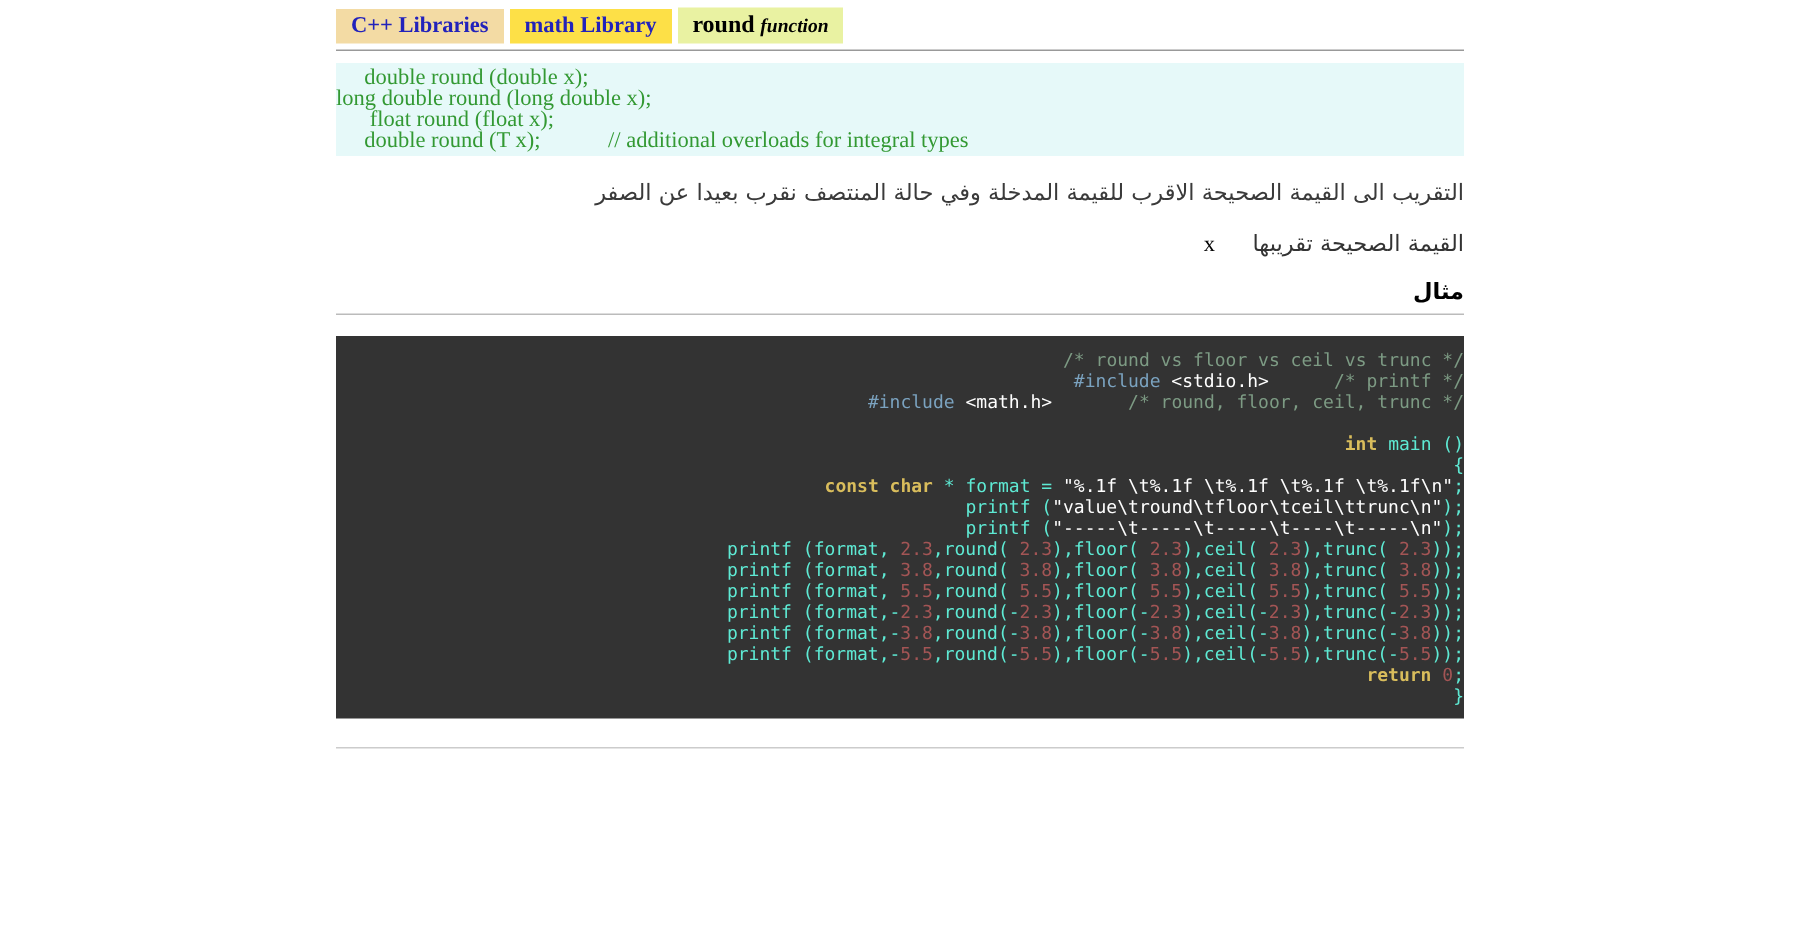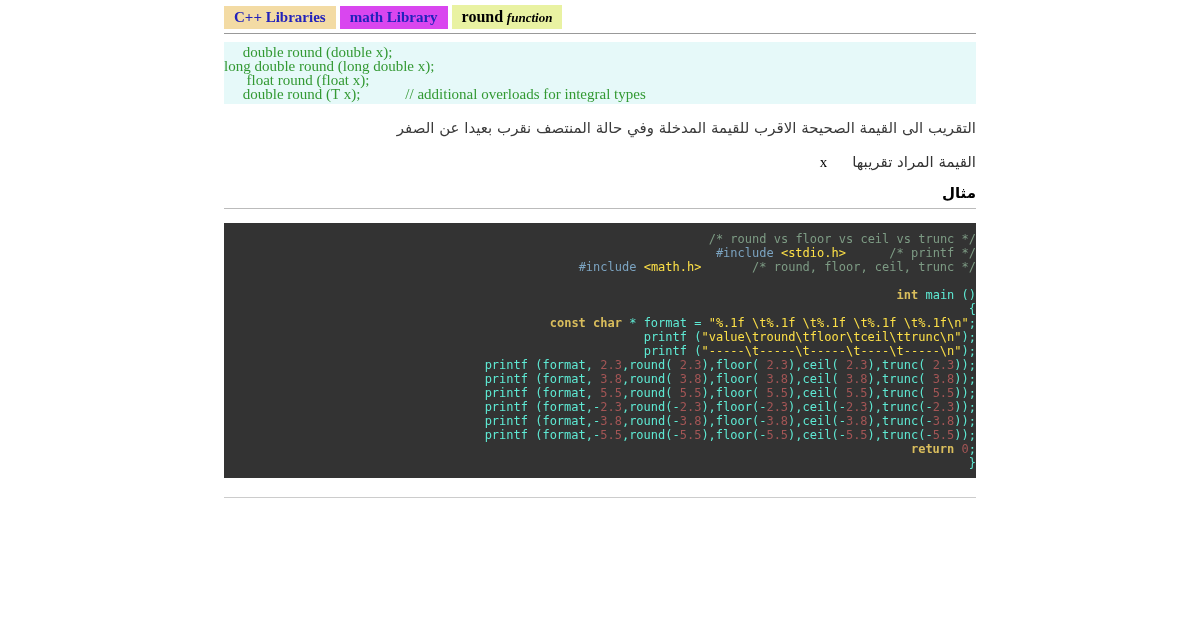--- a/index.html
+++ b/index.html
@@ -5,21 +5,21 @@
   * { box-sizing: border-box; margin: 0; padding: 0; }
   html, body { width: 1200px; height: 630px; background: #ffffff; overflow: hidden; }
   body { font-family: "DejaVu Sans", sans-serif; }
   .content { width: 752px; margin: 0 auto; }
 
   
   .tabs { padding-top: 5px; white-space: nowrap; }
   .tab { display: inline-block; padding: 3px 10px; font-family: "Liberation Serif", serif;
          font-weight: bold; font-size: 15px; text-decoration: none; cursor: pointer; }
   .tab-lib   { background: #f3dba4; color: #2222bb; }
-  .tab-math  { background: #d946ef; color: #2222bb; margin-left: 4px; }
+  .tab-math  { background: #fde047; color: #2222bb; margin-left: 4px; }
   .tab-round { background: #e9f2a2; color: #000000; margin-left: 4px; cursor: default; }
   .tab-round .fn  { font-size: 16px; }
   .tab-round .sfx { font-style: italic; font-size: 13px; font-weight: bold; }
 
   .top-rule { border: none; border-top: 1px solid #999999; margin-top: 4px; }
 
   
   .decl-box { margin-top: 8px; background: #e6f9f9; color: #339933;
               font-family: Liberation Serif, serif; font-size: 15px;
               line-height: 14px; padding: 3px 0; white-space: pre; }
@@ -48,21 +48,21 @@
   .param-name { font-family: "Liberation Serif", serif; color: #000; margin-right: 25px; }
 
   
   .code-box { margin-top: 14px; background: #333333; color: #dcdcdc;
               font-family: "DejaVu Sans Mono", monospace; font-size: 12px;
               line-height: 14px; padding: 9px 0 8px 30px; white-space: pre;
               direction: ltr; text-align: right; }
   .tk-pln { color: #5eead4; }
   .tk-com { color: #7d9b84; }
   .tk-pre { color: #7ba3c0; }
-  .tk-str { color: #fde047; }
+  .tk-str { color: #ffffff; }
   .tk-num { color: #a35555; }
   .tk-kw  { color: #d9bd5c; font-weight: bold; }
 
   .bottom-rule { border: none; border-top: 1px solid #cccccc; margin-top: 19px; }
 </style>
 </head>
 <body>
 
 <div class="content">
 
@@ -72,21 +72,21 @@
 
   <hr class="top-rule">
 
   <div class="decl-box"><div>     double round (double x);</div><div>long double round (long double x);</div><div>      float round (float x);</div><div>     double round (T x);            // additional overloads for integral types</div></div>
 
 
   <p class="desc">التقريب الى القيمة الصحيحة الاقرب للقيمة المدخلة وفي حالة المنتصف نقرب بعيدا عن الصفر</p>
 
 
   <div class="param-row">
-    <span class="param-desc">القيمة المراد تقريبها</span><span class="param-name">x</span>
+    <span class="param-desc">القيمة الصحيحة تقريبها</span><span class="param-name">x</span>
   </div>
 
   <h3 class="sec-heading sec-example">مثال</h3>
 
   <div class="code-box"><div class="code-line"><span class="tk-com">/* round vs floor vs ceil vs trunc */</span></div><div class="code-line"><span class="tk-pre">#include </span><span class="tk-str">&lt;stdio.h&gt;</span><span class="tk-pln">      </span><span class="tk-com">/* printf */</span></div><div class="code-line"><span class="tk-pre">#include </span><span class="tk-str">&lt;math.h&gt;</span><span class="tk-pln">       </span><span class="tk-com">/* round, floor, ceil, trunc */</span></div><div class="code-line">&nbsp;</div><div class="code-line"><span class="tk-kw">int</span><span class="tk-pln"> main ()</span></div><div class="code-line"><span class="tk-pln">{</span></div><div class="code-line"><span class="tk-kw">const</span><span class="tk-pln"> </span><span class="tk-kw">char</span><span class="tk-pln"> * format = </span><span class="tk-str">"%.1f \t%.1f \t%.1f \t%.1f \t%.1f\n"</span><span class="tk-pln">;</span></div><div class="code-line"><span class="tk-pln">printf (</span><span class="tk-str">"value\tround\tfloor\tceil\ttrunc\n"</span><span class="tk-pln">);</span></div><div class="code-line"><span class="tk-pln">printf (</span><span class="tk-str">"-----\t-----\t-----\t----\t-----\n"</span><span class="tk-pln">);</span></div><div class="code-line"><span class="tk-pln">printf (format, </span><span class="tk-num">2.3</span><span class="tk-pln">,round( </span><span class="tk-num">2.3</span><span class="tk-pln">),floor( </span><span class="tk-num">2.3</span><span class="tk-pln">),ceil( </span><span class="tk-num">2.3</span><span class="tk-pln">),trunc( </span><span class="tk-num">2.3</span><span class="tk-pln">));</span></div><div class="code-line"><span class="tk-pln">printf (format, </span><span class="tk-num">3.8</span><span class="tk-pln">,round( </span><span class="tk-num">3.8</span><span class="tk-pln">),floor( </span><span class="tk-num">3.8</span><span class="tk-pln">),ceil( </span><span class="tk-num">3.8</span><span class="tk-pln">),trunc( </span><span class="tk-num">3.8</span><span class="tk-pln">));</span></div><div class="code-line"><span class="tk-pln">printf (format, </span><span class="tk-num">5.5</span><span class="tk-pln">,round( </span><span class="tk-num">5.5</span><span class="tk-pln">),floor( </span><span class="tk-num">5.5</span><span class="tk-pln">),ceil( </span><span class="tk-num">5.5</span><span class="tk-pln">),trunc( </span><span class="tk-num">5.5</span><span class="tk-pln">));</span></div><div class="code-line"><span class="tk-pln">printf (format,-</span><span class="tk-num">2.3</span><span class="tk-pln">,round(-</span><span class="tk-num">2.3</span><span class="tk-pln">),floor(-</span><span class="tk-num">2.3</span><span class="tk-pln">),ceil(-</span><span class="tk-num">2.3</span><span class="tk-pln">),trunc(-</span><span class="tk-num">2.3</span><span class="tk-pln">));</span></div><div class="code-line"><span class="tk-pln">printf (format,-</span><span class="tk-num">3.8</span><span class="tk-pln">,round(-</span><span class="tk-num">3.8</span><span class="tk-pln">),floor(-</span><span class="tk-num">3.8</span><span class="tk-pln">),ceil(-</span><span class="tk-num">3.8</span><span class="tk-pln">),trunc(-</span><span class="tk-num">3.8</span><span class="tk-pln">));</span></div><div class="code-line"><span class="tk-pln">printf (format,-</span><span class="tk-num">5.5</span><span class="tk-pln">,round(-</span><span class="tk-num">5.5</span><span class="tk-pln">),floor(-</span><span class="tk-num">5.5</span><span class="tk-pln">),ceil(-</span><span class="tk-num">5.5</span><span class="tk-pln">),trunc(-</span><span class="tk-num">5.5</span><span class="tk-pln">));</span></div><div class="code-line"><span class="tk-kw">return</span><span class="tk-pln"> </span><span class="tk-num">0</span><span class="tk-pln">;</span></div><div class="code-line"><span class="tk-pln">}</span></div></div>
 
   <hr class="bottom-rule">
 
 </div>
 

